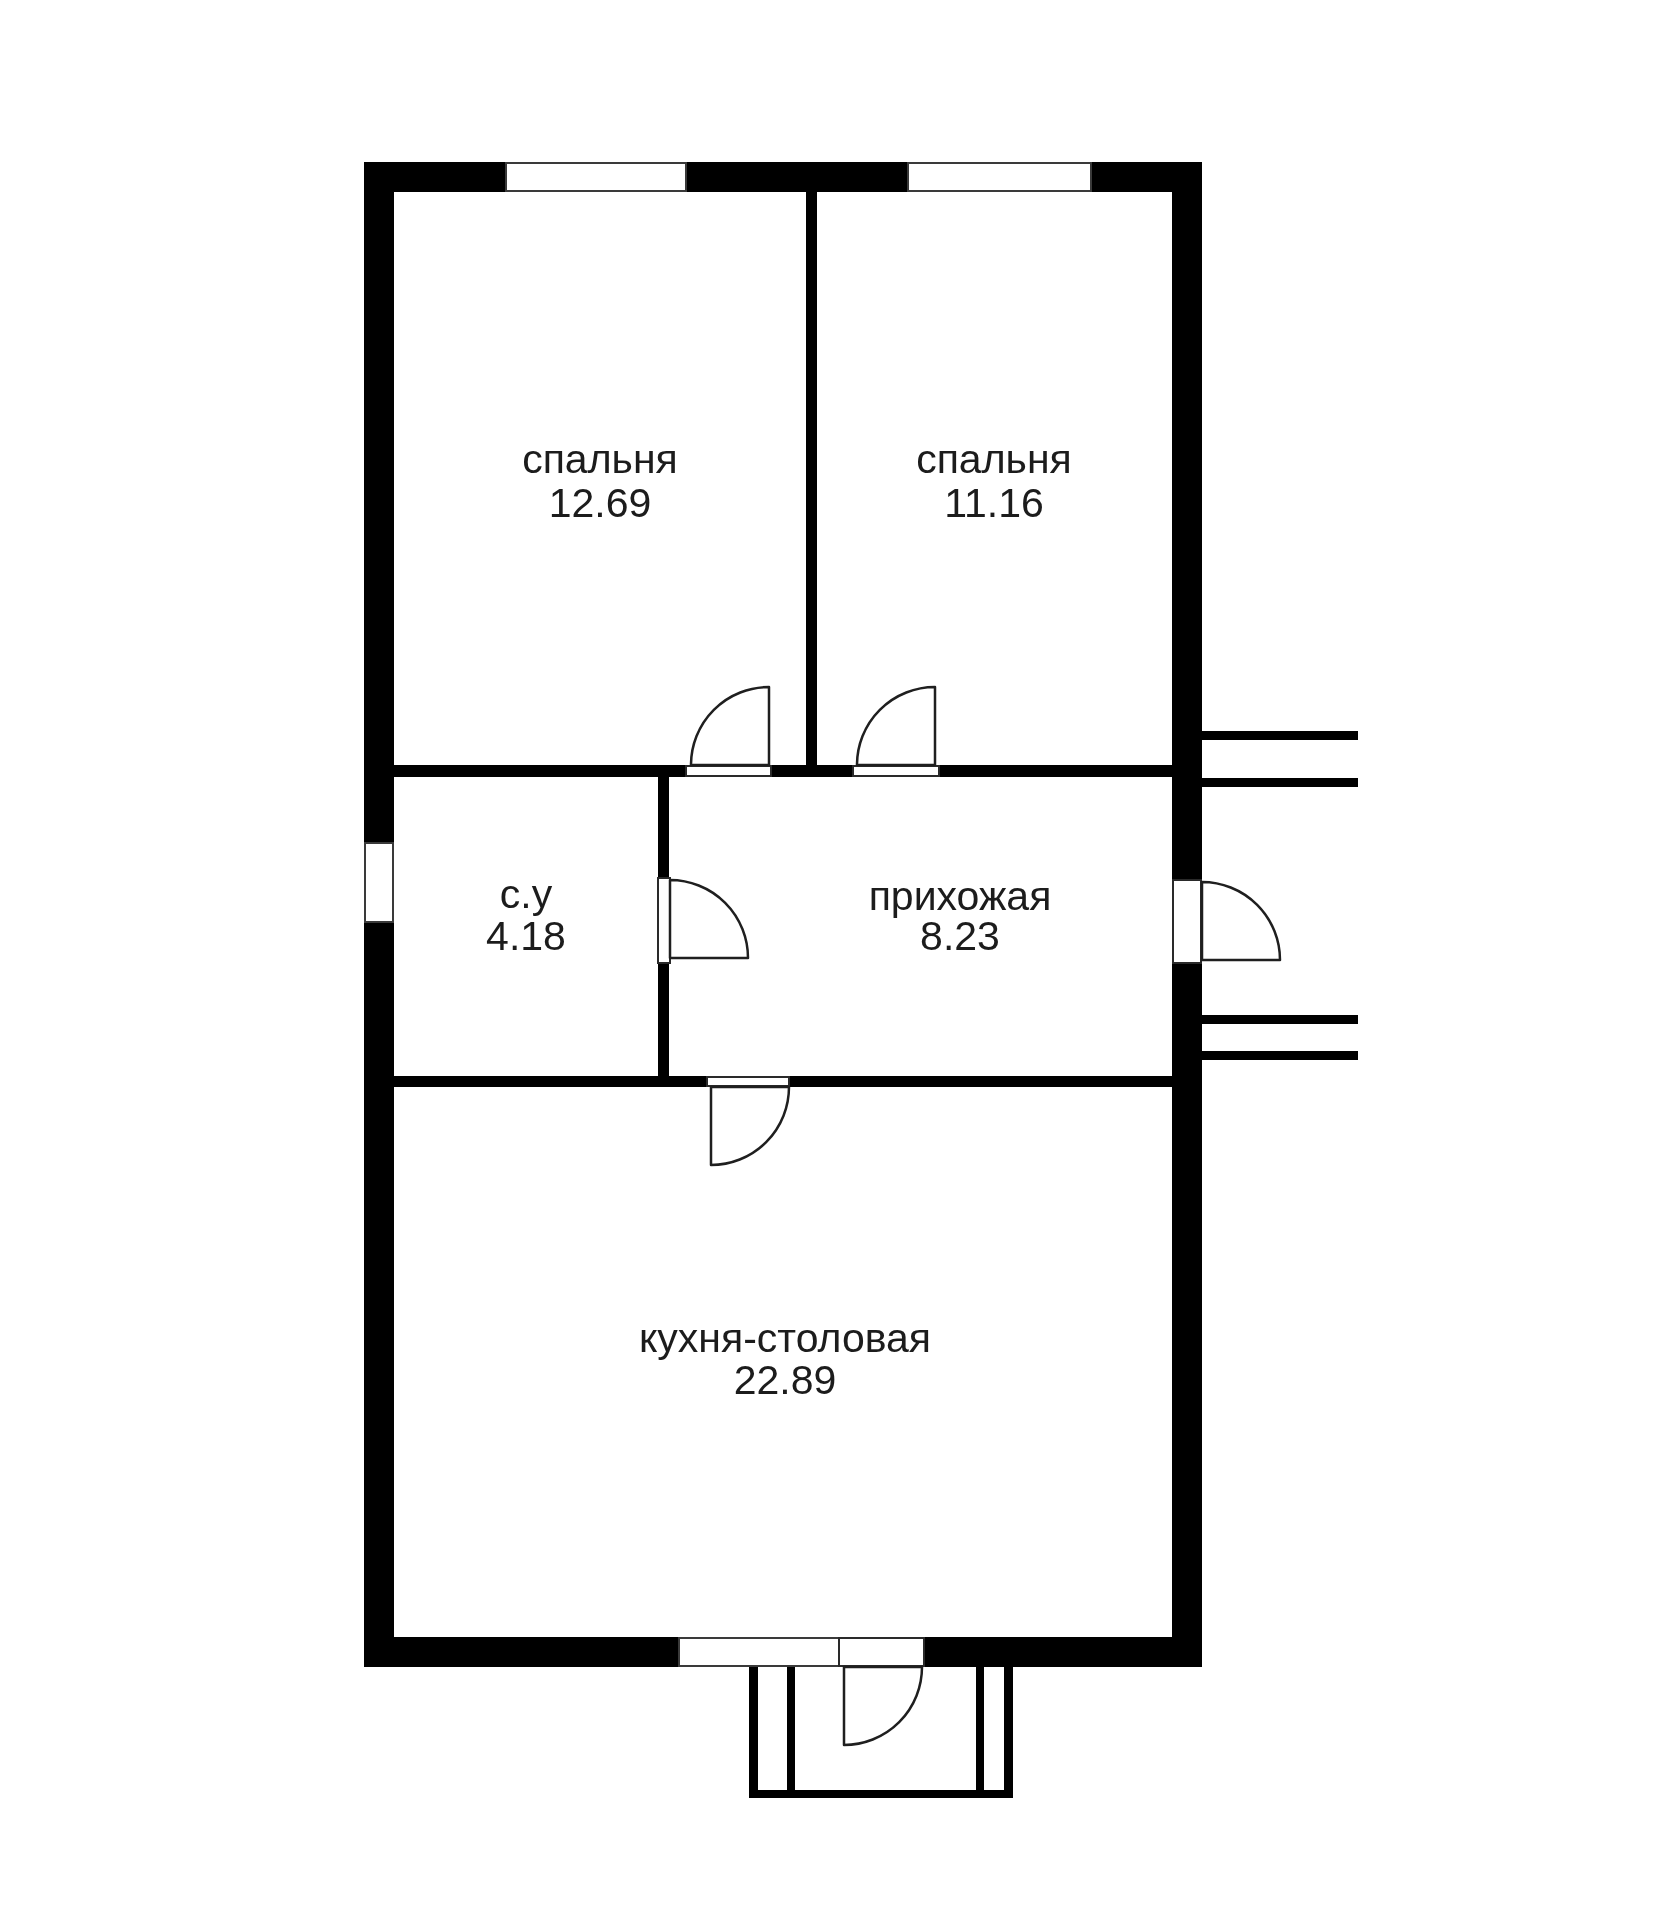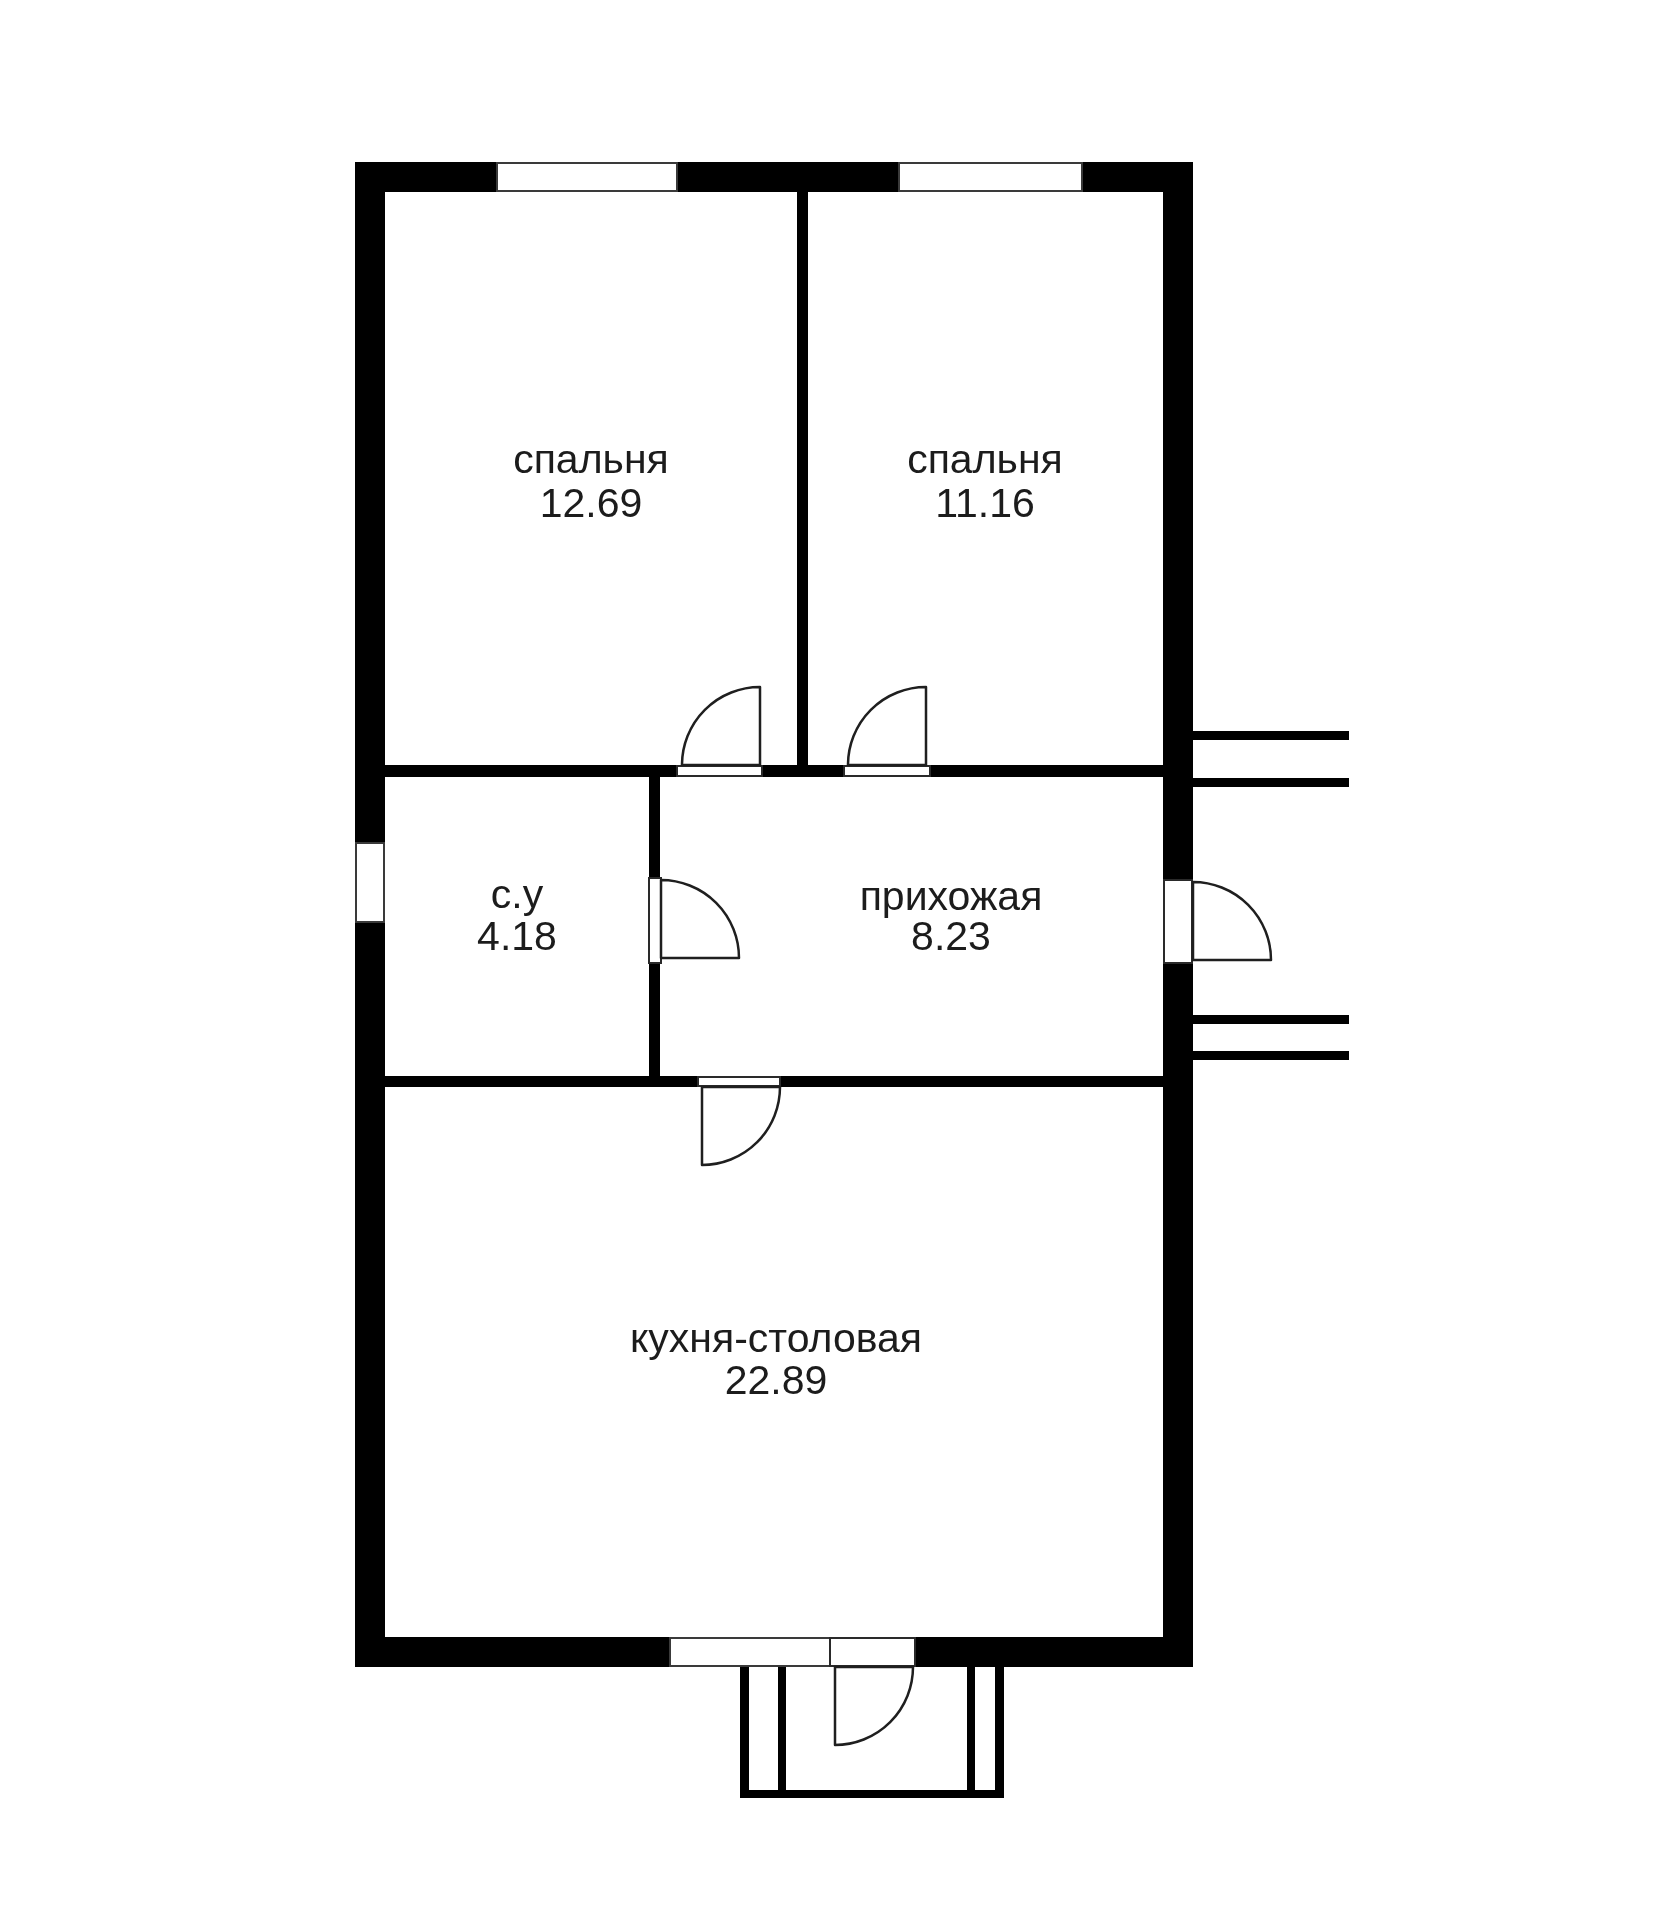--- a/index.html
+++ b/index.html
@@ -3,20 +3,21 @@
 <meta charset="utf-8">
 <style>
   html, body { margin: 0; padding: 0; background: #ffffff; }
   .page {
     position: relative;
     width: 1349px;
     height: 1920px;
     background: #ffffff;
     overflow: hidden;
     font-family: "Liberation Sans", sans-serif;
+    margin-left: 9px;
   }
   svg { display: block; }
   .wall   { fill: #000000; }
   .roomfill { fill: #ffffff; }
   .window { fill: #ffffff; stroke: #3a3a3a; stroke-width: 2; }
   .opening { fill: #ffffff; stroke: #2a2a2a; stroke-width: 2; }
   .swing  { fill: #ffffff; stroke: #1f1f1f; stroke-width: 2.5; stroke-linejoin: round; }
   .porchbar { fill: #000000; }
   .room-label {
     fill: #1c1c1c;

